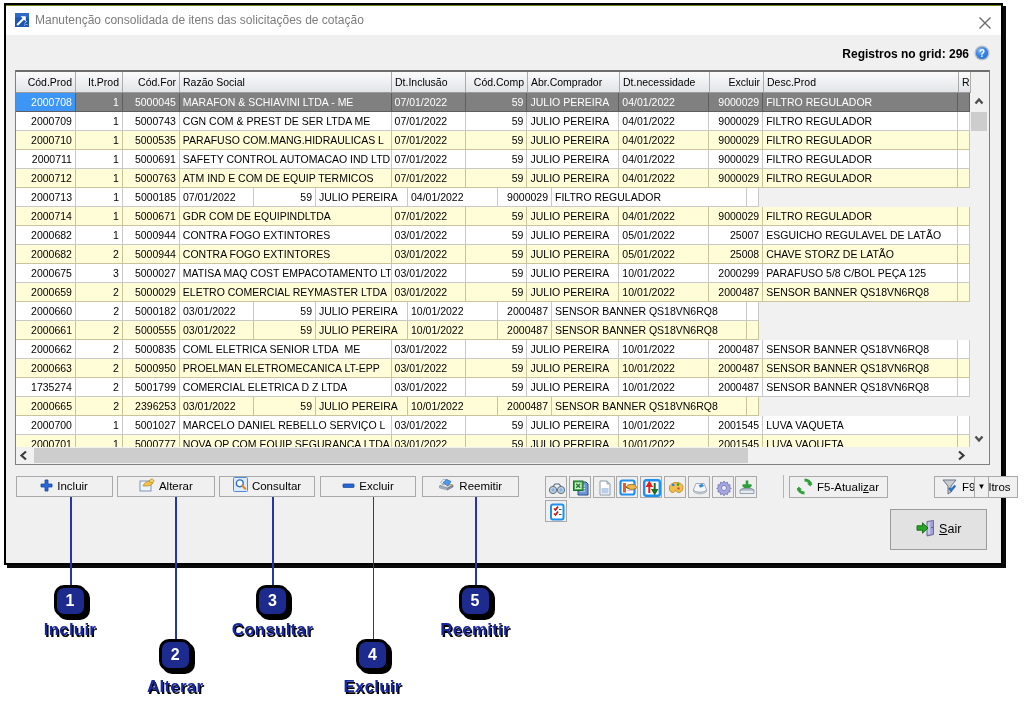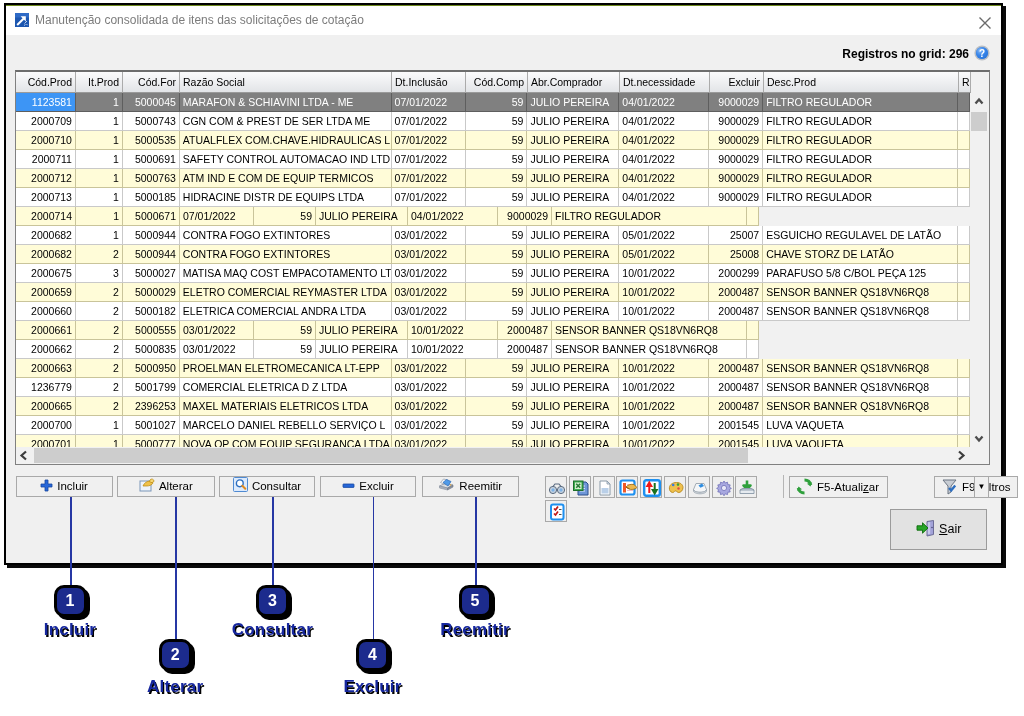--- a/index.html
+++ b/index.html
@@ -84,21 +84,21 @@
         <div class="hc tl" style="width:74px">Dt.Inclusão</div>
         <div class="hc tr" style="width:62px">Cód.Comp</div>
         <div class="hc tl" style="width:92px">Abr.Comprador</div>
         <div class="hc tl" style="width:90px">Dt.necessidade</div>
         <div class="hc tr" style="width:54px">Excluir</div>
         <div class="hc tl" style="width:195px">Desc.Prod</div>
         <div class="hc tl" style="width:12px">R</div>
       </div>
     <div class="rowswrap">
 <div class="row sel">
-          <div class="c tr selblue" style="width:60px">1123581</div>
+          <div class="c tr selblue" style="width:60px">2000708</div>
           <div class="c tr" style="width:47px">1</div>
           <div class="c tr" style="width:57px">5000045</div>
           <div class="c tl" style="width:212px">MARAFON &amp; SCHIAVINI LTDA - ME</div>
           <div class="c tl" style="width:74px">07/01/2022</div>
           <div class="c tr" style="width:62px">59</div>
           <div class="c tl" style="width:92px">JULIO PEREIRA</div>
           <div class="c tl" style="width:90px">04/01/2022</div>
           <div class="c tr" style="width:54px">9000029</div>
           <div class="c tl" style="width:195px">FILTRO REGULADOR</div>
           <div class="c tl" style="width:12px"></div>
@@ -113,21 +113,21 @@
           <div class="c tl" style="width:92px">JULIO PEREIRA</div>
           <div class="c tl" style="width:90px">04/01/2022</div>
           <div class="c tr" style="width:54px">9000029</div>
           <div class="c tl" style="width:195px">FILTRO REGULADOR</div>
           <div class="c tl" style="width:12px"></div>
         </div>
 <div class="row yr">
           <div class="c tr" style="width:60px">2000710</div>
           <div class="c tr" style="width:47px">1</div>
           <div class="c tr" style="width:57px">5000535</div>
-          <div class="c tl" style="width:212px">ATUALFLEX COM.CHAVE.HIDRAULICAS L</div>
+          <div class="c tl" style="width:212px">PARAFUSO COM.MANG.HIDRAULICAS L</div>
           <div class="c tl" style="width:74px">07/01/2022</div>
           <div class="c tr" style="width:62px">59</div>
           <div class="c tl" style="width:92px">JULIO PEREIRA</div>
           <div class="c tl" style="width:90px">04/01/2022</div>
           <div class="c tr" style="width:54px">9000029</div>
           <div class="c tl" style="width:195px">FILTRO REGULADOR</div>
           <div class="c tl" style="width:12px"></div>
         </div>
 <div class="row wr">
           <div class="c tr" style="width:60px">2000711</div>
@@ -152,33 +152,33 @@
           <div class="c tl" style="width:92px">JULIO PEREIRA</div>
           <div class="c tl" style="width:90px">04/01/2022</div>
           <div class="c tr" style="width:54px">9000029</div>
           <div class="c tl" style="width:195px">FILTRO REGULADOR</div>
           <div class="c tl" style="width:12px"></div>
         </div>
 <div class="row wr">
           <div class="c tr" style="width:60px">2000713</div>
           <div class="c tr" style="width:47px">1</div>
           <div class="c tr" style="width:57px">5000185</div>
-          <div class="c tl" style="width:212px">HIDRACINE DISTR DE EQUIPS LTDA</div>
           <div class="c tl" style="width:74px">07/01/2022</div>
           <div class="c tr" style="width:62px">59</div>
           <div class="c tl" style="width:92px">JULIO PEREIRA</div>
           <div class="c tl" style="width:90px">04/01/2022</div>
           <div class="c tr" style="width:54px">9000029</div>
           <div class="c tl" style="width:195px">FILTRO REGULADOR</div>
           <div class="c tl" style="width:12px"></div>
         </div>
 <div class="row yr">
           <div class="c tr" style="width:60px">2000714</div>
           <div class="c tr" style="width:47px">1</div>
           <div class="c tr" style="width:57px">5000671</div>
+          <div class="c tl" style="width:212px">GDR COM DE EQUIPINDLTDA</div>
           <div class="c tl" style="width:74px">07/01/2022</div>
           <div class="c tr" style="width:62px">59</div>
           <div class="c tl" style="width:92px">JULIO PEREIRA</div>
           <div class="c tl" style="width:90px">04/01/2022</div>
           <div class="c tr" style="width:54px">9000029</div>
           <div class="c tl" style="width:195px">FILTRO REGULADOR</div>
           <div class="c tl" style="width:12px"></div>
         </div>
 <div class="row wr">
           <div class="c tr" style="width:60px">2000682</div>
@@ -229,21 +229,20 @@
           <div class="c tl" style="width:92px">JULIO PEREIRA</div>
           <div class="c tl" style="width:90px">10/01/2022</div>
           <div class="c tr" style="width:54px">2000487</div>
           <div class="c tl" style="width:195px">SENSOR BANNER QS18VN6RQ8</div>
           <div class="c tl" style="width:12px"></div>
         </div>
 <div class="row wr">
           <div class="c tr" style="width:60px">2000660</div>
           <div class="c tr" style="width:47px">2</div>
           <div class="c tr" style="width:57px">5000182</div>
-          <div class="c tl" style="width:212px">ELETRICA COMERCIAL ANDRA LTDA</div>
           <div class="c tl" style="width:74px">03/01/2022</div>
           <div class="c tr" style="width:62px">59</div>
           <div class="c tl" style="width:92px">JULIO PEREIRA</div>
           <div class="c tl" style="width:90px">10/01/2022</div>
           <div class="c tr" style="width:54px">2000487</div>
           <div class="c tl" style="width:195px">SENSOR BANNER QS18VN6RQ8</div>
           <div class="c tl" style="width:12px"></div>
         </div>
 <div class="row yr">
           <div class="c tr" style="width:60px">2000661</div>
@@ -254,20 +253,21 @@
           <div class="c tl" style="width:92px">JULIO PEREIRA</div>
           <div class="c tl" style="width:90px">10/01/2022</div>
           <div class="c tr" style="width:54px">2000487</div>
           <div class="c tl" style="width:195px">SENSOR BANNER QS18VN6RQ8</div>
           <div class="c tl" style="width:12px"></div>
         </div>
 <div class="row wr">
           <div class="c tr" style="width:60px">2000662</div>
           <div class="c tr" style="width:47px">2</div>
           <div class="c tr" style="width:57px">5000835</div>
+          <div class="c tl" style="width:212px">COML ELETRICA SENIOR LTDA&nbsp; ME</div>
           <div class="c tl" style="width:74px">03/01/2022</div>
           <div class="c tr" style="width:62px">59</div>
           <div class="c tl" style="width:92px">JULIO PEREIRA</div>
           <div class="c tl" style="width:90px">10/01/2022</div>
           <div class="c tr" style="width:54px">2000487</div>
           <div class="c tl" style="width:195px">SENSOR BANNER QS18VN6RQ8</div>
           <div class="c tl" style="width:12px"></div>
         </div>
 <div class="row yr">
           <div class="c tr" style="width:60px">2000663</div>
@@ -276,37 +276,36 @@
           <div class="c tl" style="width:212px">PROELMAN ELETROMECANICA LT-EPP</div>
           <div class="c tl" style="width:74px">03/01/2022</div>
           <div class="c tr" style="width:62px">59</div>
           <div class="c tl" style="width:92px">JULIO PEREIRA</div>
           <div class="c tl" style="width:90px">10/01/2022</div>
           <div class="c tr" style="width:54px">2000487</div>
           <div class="c tl" style="width:195px">SENSOR BANNER QS18VN6RQ8</div>
           <div class="c tl" style="width:12px"></div>
         </div>
 <div class="row wr">
-          <div class="c tr" style="width:60px">1236779</div>
+          <div class="c tr" style="width:60px">1735274</div>
           <div class="c tr" style="width:47px">2</div>
           <div class="c tr" style="width:57px">5001799</div>
           <div class="c tl" style="width:212px">COMERCIAL ELETRICA D Z LTDA</div>
           <div class="c tl" style="width:74px">03/01/2022</div>
           <div class="c tr" style="width:62px">59</div>
           <div class="c tl" style="width:92px">JULIO PEREIRA</div>
           <div class="c tl" style="width:90px">10/01/2022</div>
           <div class="c tr" style="width:54px">2000487</div>
           <div class="c tl" style="width:195px">SENSOR BANNER QS18VN6RQ8</div>
           <div class="c tl" style="width:12px"></div>
         </div>
 <div class="row yr">
           <div class="c tr" style="width:60px">2000665</div>
           <div class="c tr" style="width:47px">2</div>
           <div class="c tr" style="width:57px">2396253</div>
-          <div class="c tl" style="width:212px">MAXEL MATERIAIS ELETRICOS LTDA</div>
           <div class="c tl" style="width:74px">03/01/2022</div>
           <div class="c tr" style="width:62px">59</div>
           <div class="c tl" style="width:92px">JULIO PEREIRA</div>
           <div class="c tl" style="width:90px">10/01/2022</div>
           <div class="c tr" style="width:54px">2000487</div>
           <div class="c tl" style="width:195px">SENSOR BANNER QS18VN6RQ8</div>
           <div class="c tl" style="width:12px"></div>
         </div>
 <div class="row wr">
           <div class="c tr" style="width:60px">2000700</div>

